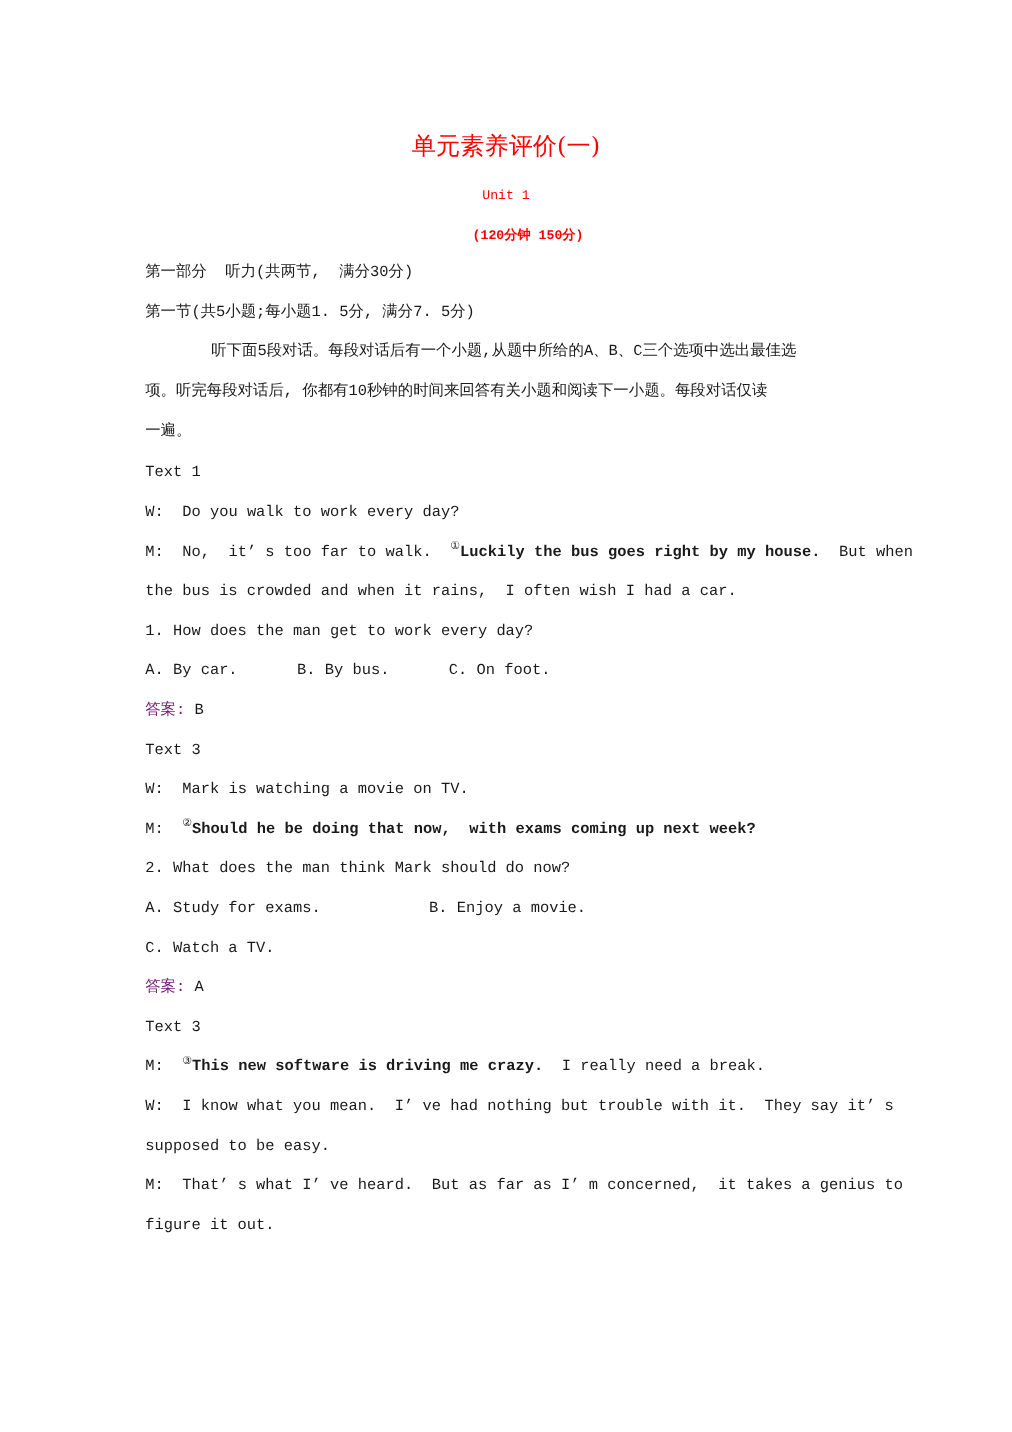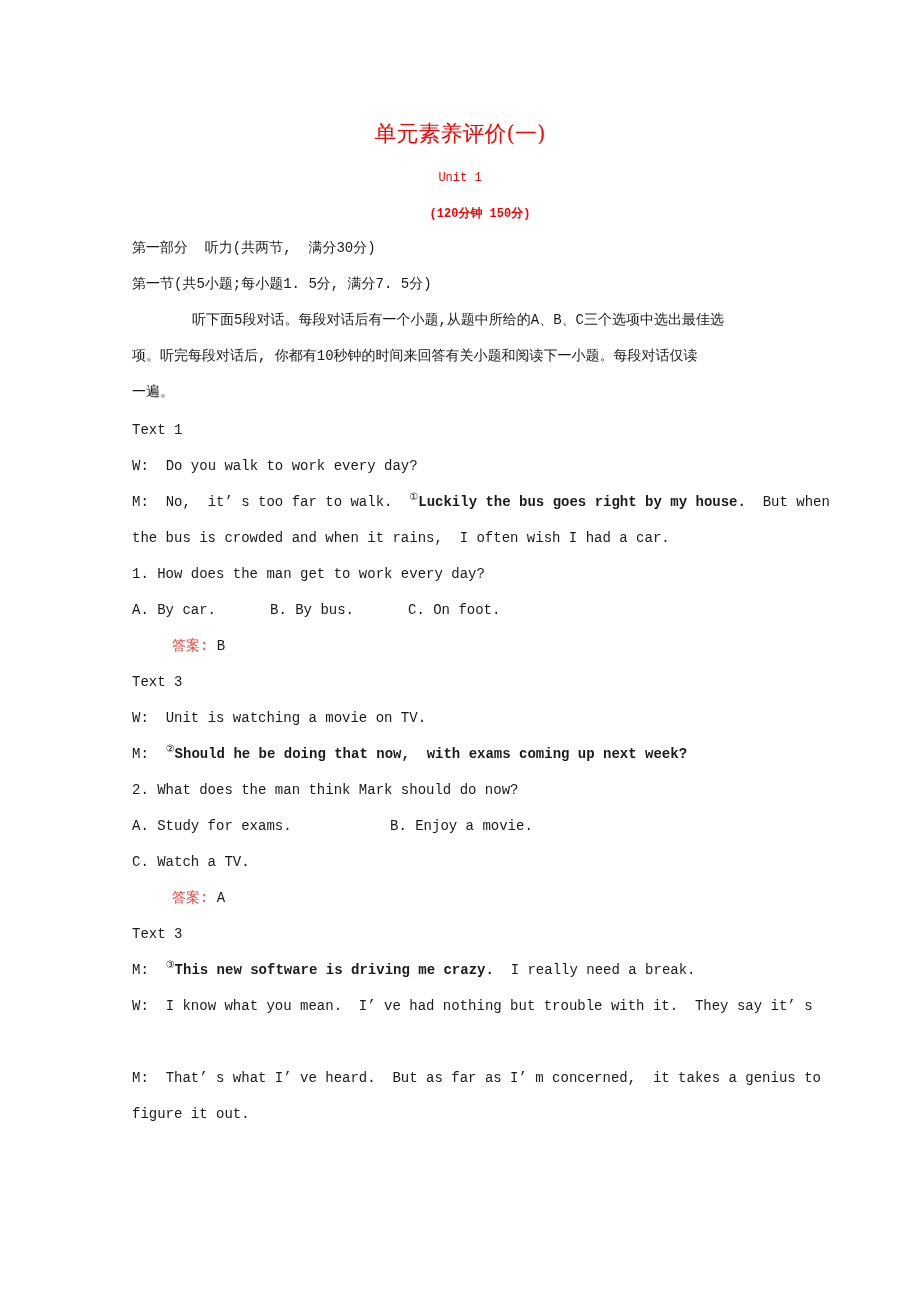--- a/index.html
+++ b/index.html
@@ -46,21 +46,21 @@
     .subtitle.time { top: 202px; left: 20px; font-weight: bold; }
     .line {
       position: absolute;
       left: 132px;
       width: 660px;
       font-size: 14px;
       line-height: 24px;
       white-space: pre;
     }
     .line.indent { left: 164px; width: 628px; padding-left: 28px; }
-    .answer-label { color: #ef4444; margin-left: 40px; }
+    .answer-label { color: #701a75; }
     .bold { font-weight: bold; }
     .circled { font-size: 10px; vertical-align: super; line-height: 0; }
     .opt { display: inline-block; }
   </style>
 </head>
 <body>
 
 <div class="page">
 
   <div class="title">单元素养评价(一)</div>
@@ -76,26 +76,27 @@
 
   <div class="line" style="top:418px">Text 1</div>
   <div class="line" style="top:454px"><span>W:</span>  <span>Do you walk to work every day?</span></div>
   <div class="line" style="top:490px"><span>M:</span>  <span>No,  it’ s too far to walk.  </span><span class="circled">①</span><span class="bold">Luckily the bus goes right by my house.</span><span>  But when</span></div>
   <div class="line" style="top:526px">the bus is crowded and when it rains,  I often wish I had a car.</div>
   <div class="line" style="top:562px">1. How does the man get to work every day?</div>
   <div class="line" style="top:598px"><span class="opt" style="width:138px">A. By car.</span><span class="opt" style="width:138px">B. By bus.</span><span class="opt">C. On foot.</span></div>
   <div class="line" style="top:634px"><span class="answer-label">答案:</span> <span>B</span></div>
 
   <div class="line" style="top:670px">Text 3</div>
-  <div class="line" style="top:706px"><span>W:</span>  <span>Unit is watching a movie on TV.</span></div>
+  <div class="line" style="top:706px"><span>W:</span>  <span>Mark is watching a movie on TV.</span></div>
   <div class="line" style="top:742px"><span>M:</span>  <span class="circled">②</span><span class="bold">Should he be doing that now,  with exams coming up next week?</span></div>
   <div class="line" style="top:778px">2. What does the man think Mark should do now?</div>
   <div class="line" style="top:814px"><span class="opt" style="width:258px">A. Study for exams.</span><span class="opt">B. Enjoy a movie.</span></div>
   <div class="line" style="top:850px">C. Watch a TV.</div>
   <div class="line" style="top:886px"><span class="answer-label">答案:</span> <span>A</span></div>
 
   <div class="line" style="top:922px">Text 3</div>
   <div class="line" style="top:994px"><span>W:</span>  <span>I know what you mean.  I’ ve had nothing but trouble with it.  They say it’ s</span></div>
   <div class="line" style="top:958px"><span>M:</span>  <span class="circled">③</span><span class="bold">This new software is driving me crazy.</span><span>  I really need a break.</span></div>
+  <div class="line" style="top:1030px">supposed to be easy.</div>
   <div class="line" style="top:1066px"><span>M:</span>  <span>That’ s what I’ ve heard.  But as far as I’ m concerned,  it takes a genius to</span></div>
   <div class="line" style="top:1102px">figure it out.</div>
 
 </div>
 
 </body></html>

